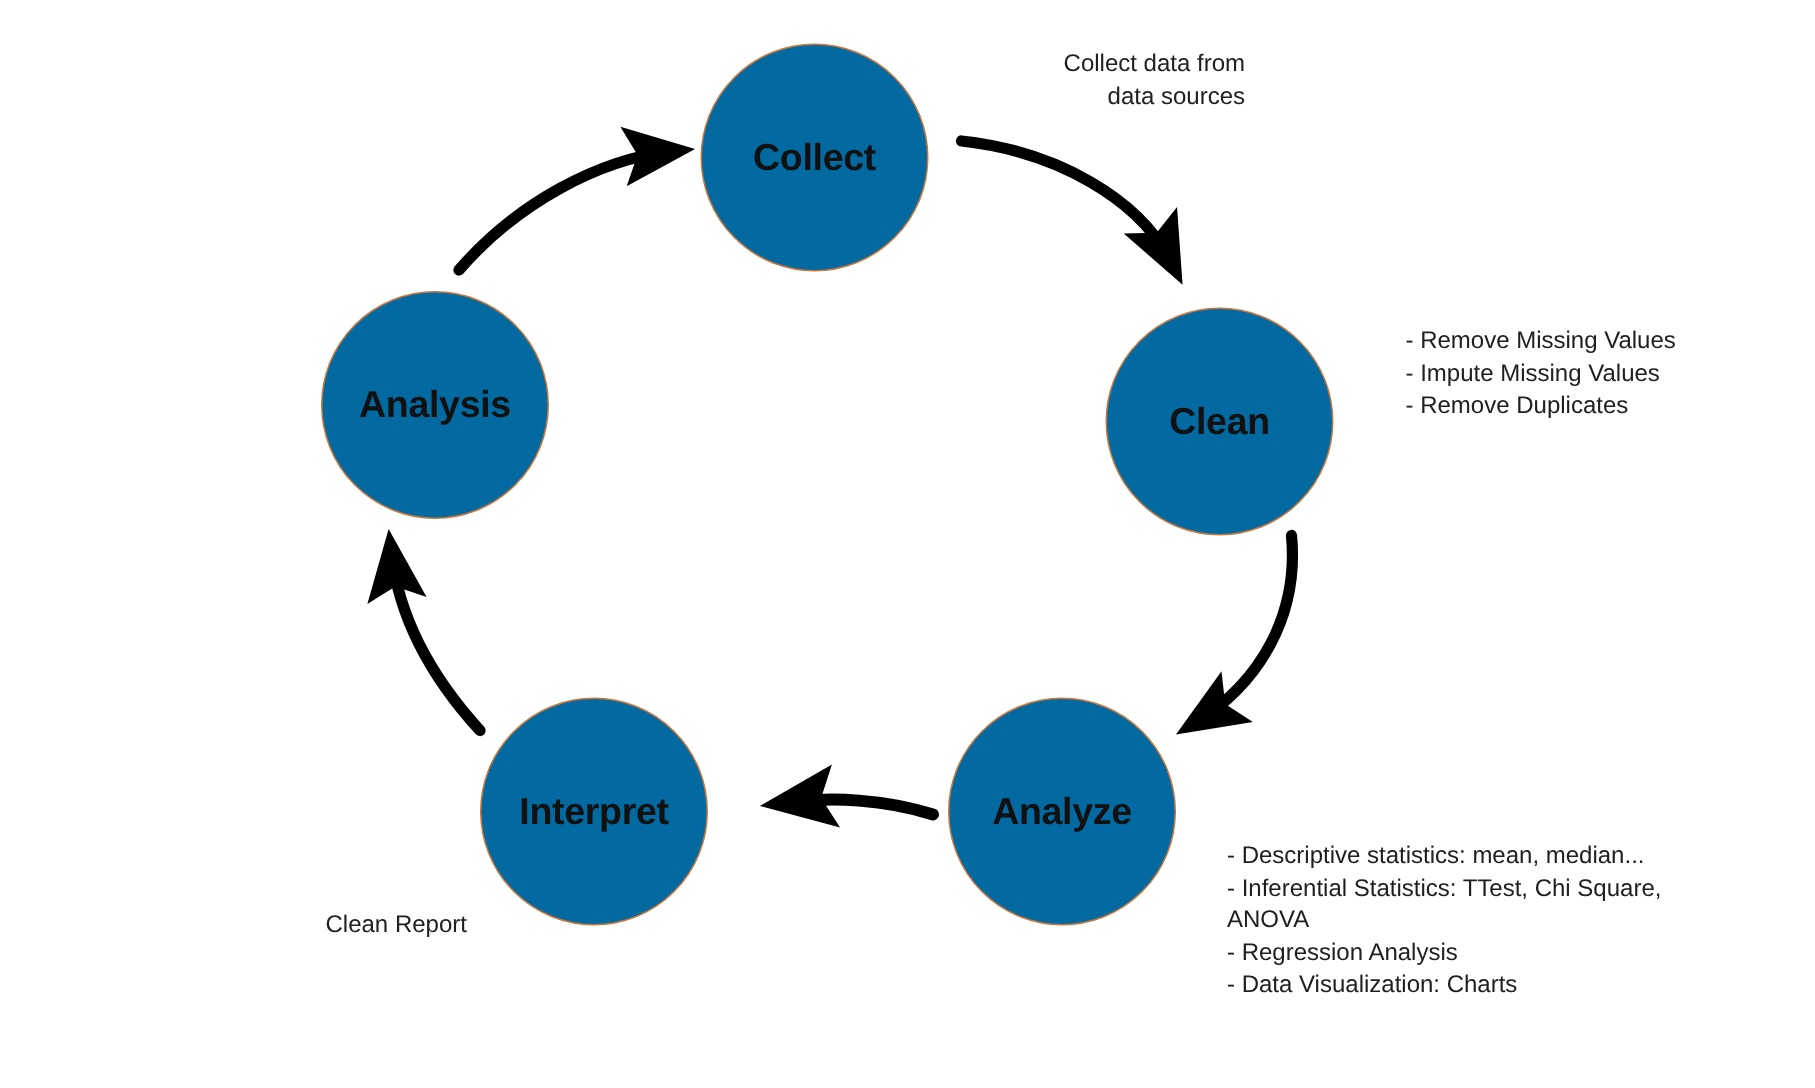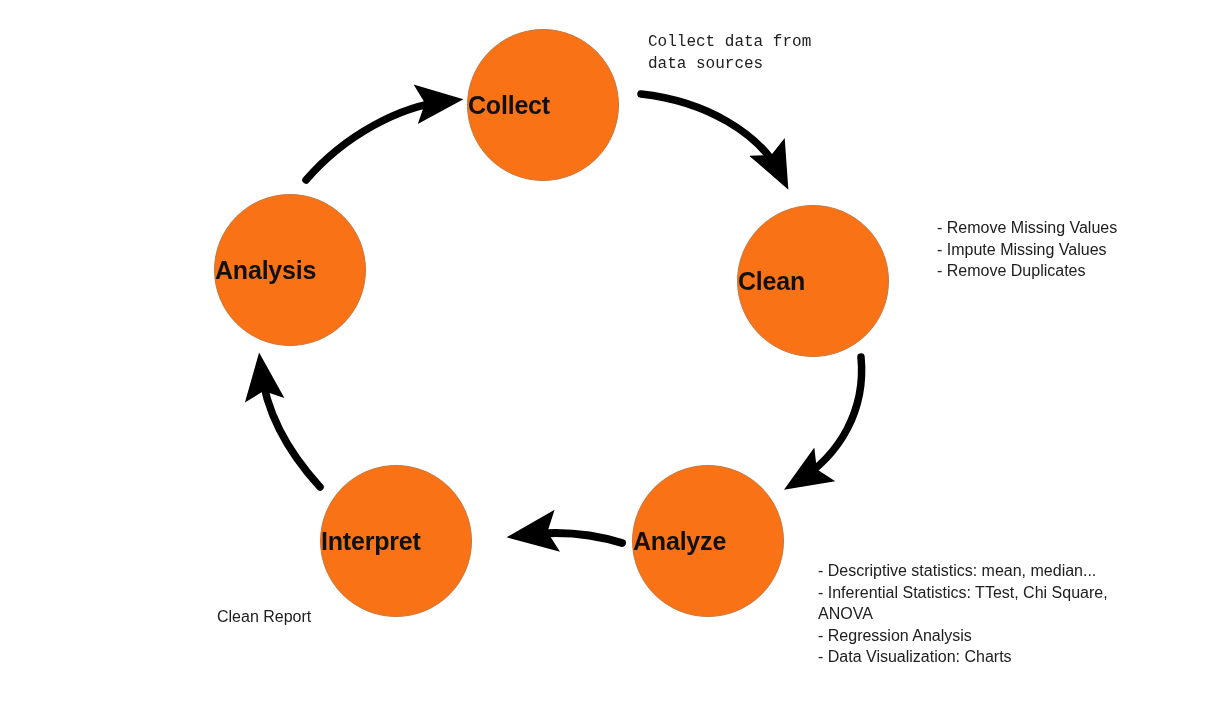--- a/index.html
+++ b/index.html
@@ -22,26 +22,26 @@
   #diagram-svg {
     position: absolute;
     left: 0;
     top: 0;
     width: 1210px;
     height: 725px;
   }
   .node-circle {
     position: absolute;
     border-radius: 50%;
-    background: #f97316;
+    background: #0369a1;
     border: 1.2px solid #c8763c;
     box-sizing: border-box;
     display: flex;
     align-items: center;
-    justify-content: flex-start;
+    justify-content: center;
     z-index: 3;
   }
   .node-label {
     font-family: "Liberation Sans", sans-serif;
     font-size: 25px;
     font-weight: bold;
     color: #111111;
     letter-spacing: -0.2px;
     line-height: 1;
     white-space: nowrap;
@@ -49,22 +49,21 @@
   .annotation {
     position: absolute;
     font-family: "Liberation Sans", sans-serif;
     font-size: 16px;
     color: #202020;
     line-height: 21.5px;
     white-space: pre-line;
     z-index: 4;
   }
   .annotation.centered {
-    text-align: left;
-    font-family: Liberation Mono, monospace;
+    text-align: right;
   }
   .annotation.plain {
     white-space: nowrap;
   }
 </style>
 </head>
 <body>
 
 <div id="canvas">
 

